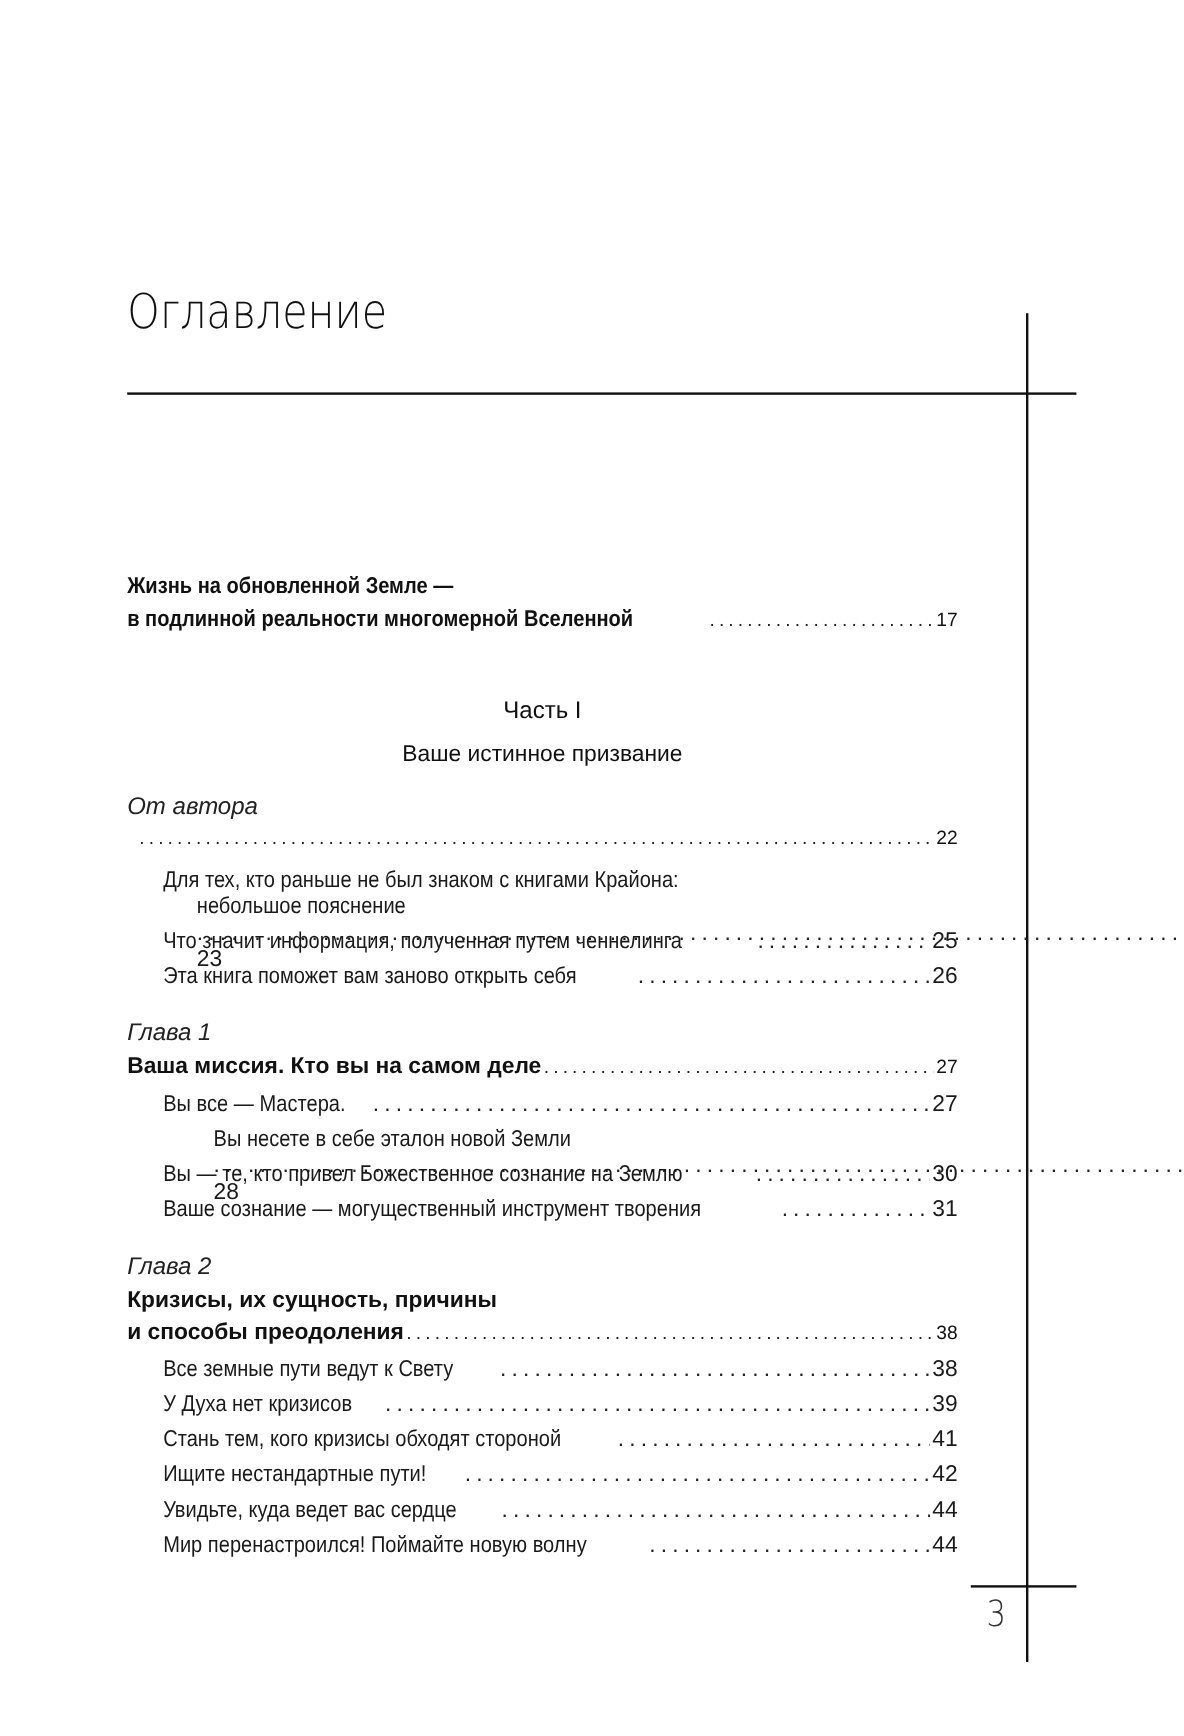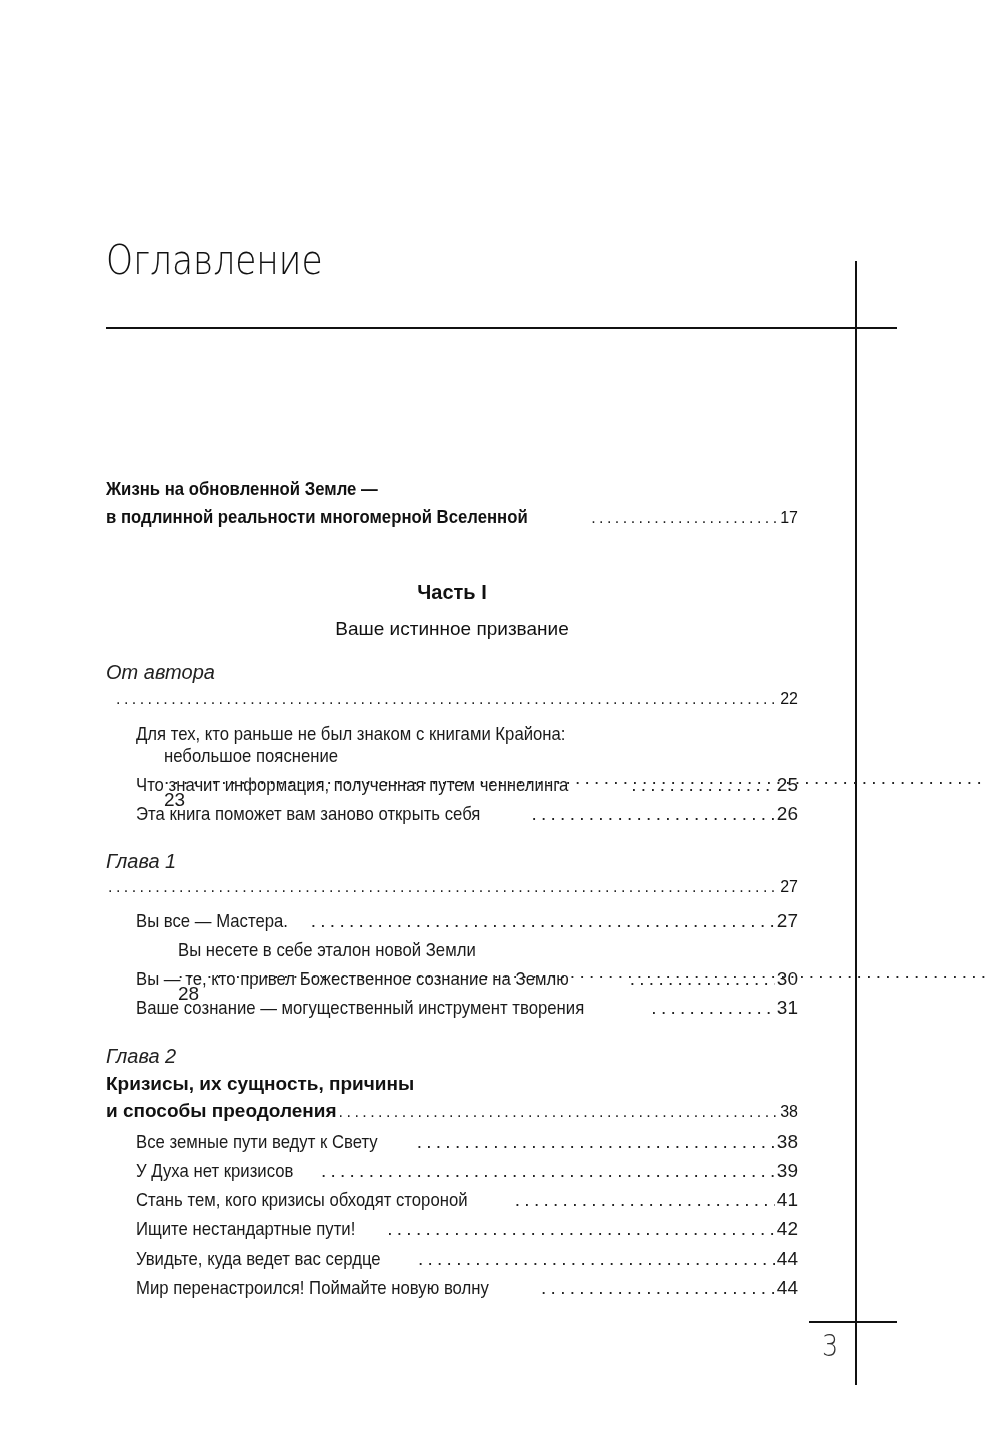--- a/index.html
+++ b/index.html
@@ -40,21 +40,21 @@
     .bold { font-weight: bold; font-size: 19px; transform-origin: left; }
     .sub { font-size: 19px; color: #1a1a1a; }
     .sub-ind { padding-left: 30px; box-sizing: border-box; }
     .narrow { display: inline-block; transform: scaleX(0.88); transform-origin: left center; }
 
     .line {
       position: absolute; font-family: "Liberation Sans", sans-serif; white-space: nowrap;
     }
     .label-italic { font-style: italic; font-size: 20px; color: #222; }
     .center { left: 0; width: 692px; text-align: center; }
-    .part-title { font-weight: bold; font-size: 20px; }
+    .part-title { font-weight: normal; font-size: 20px; }
     .part-sub { font-size: 19px; }
   </style>
 </head>
 <body>
 
 <div class="page-title">Оглавление</div>
 <div class="rule-top"></div>
 <div class="rule-vert"></div>
 <div class="rule-bottom"></div>
 <div class="page-number">3</div>
@@ -101,20 +101,21 @@
   <div class="row sub sub-ind" style="top:803px;">
     <span class="t narrow" style="margin-right:-44px;">Эта книга поможет вам заново открыть себя</span>
     <span class="dots" style="margin-left:48px;"></span>
     <span class="p">26</span>
   </div>
 
   <div class="line label-italic" style="top:850px;">
     <span>Глава 1</span>
   </div>
   <div class="row bold" style="top:878px;">
+    <span class="t">Ваша миссия. Кто вы на самом деле</span>
     <span class="dots" style="font-weight:normal;font-size:16px;"></span>
     <span class="p" style="font-weight:normal;font-size:16px;">27</span>
   </div>
   <div class="row sub sub-ind" style="top:910px;">
     <span class="t narrow" style="margin-right:-18px;">Вы все — Мастера.</span>
     <span class="dots" style="margin-left:20px;"></span>
     <span class="p">27</span>
   </div>
   <div class="row sub sub-ind" style="top:939px;flex-direction:column;">
     <span class="t narrow" style="margin-right:-38px;">Вы несете в себе эталон новой Земли</span>

